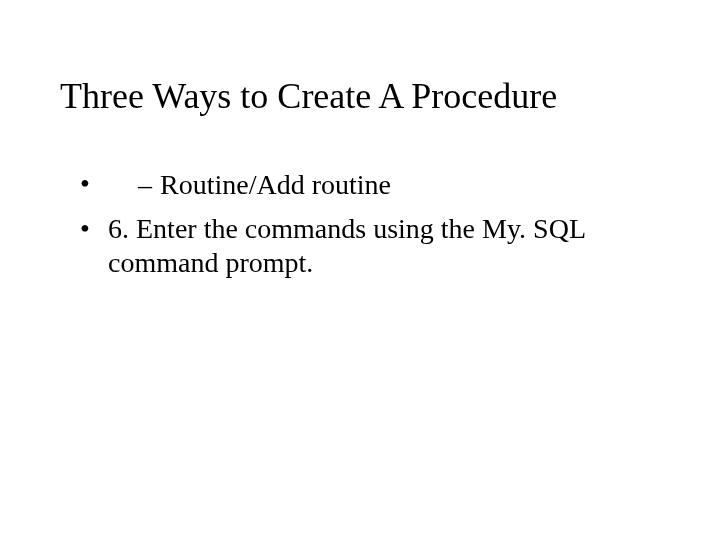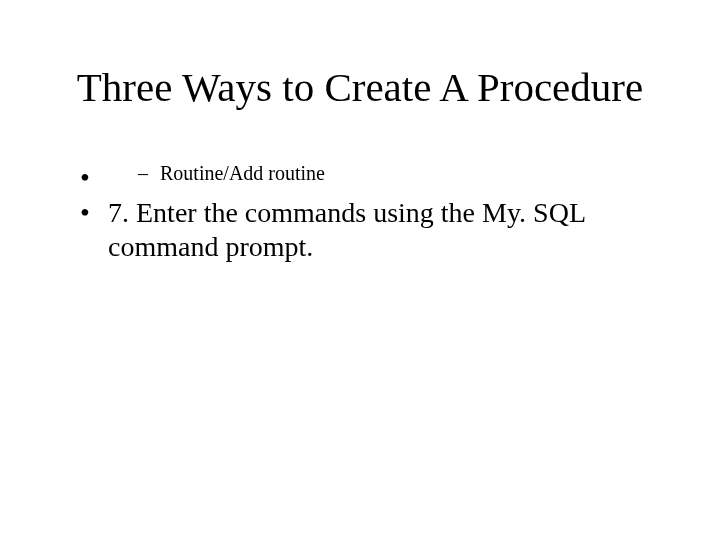--- a/index.html
+++ b/index.html
@@ -11,23 +11,23 @@
     font-family: "Times New Roman", Times, serif;
     color: #000000;
   }
   .slide {
     box-sizing: border-box;
     width: 720px;
     height: 540px;
     padding: 60px 60px 0 60px;
   }
   .title {
-    font-size: 41px;
-    text-align: center;
-    margin: 4px 0 50px 0;
+    font-size: 36px;
+    text-align: left;
+    margin: 16px 0 50px 0;
     font-weight: normal;
     line-height: 1.15;
   }
   ul.level1 {
     list-style: none;
     margin: 0;
     padding: 0 20px 0 20px;
   }
   ul.level1 > li {
     position: relative;
@@ -44,21 +44,21 @@
     font-size: 28px;
   }
   ul.level2 {
     list-style: none;
     margin: 8px 0 10px 0;
     padding: 0 0 0 30px;
   }
   ul.level2 > li {
     position: relative;
     padding-left: 22px;
-    font-size: 20px;
+    font-size: 28px;
     line-height: 1.25;
   }
   ul.level2 > li::before {
     content: "–";
     position: absolute;
     left: 0;
     top: 0;
   }
 </style>
 </head>
@@ -69,16 +69,16 @@
 
   <ul class="level1">
     <li>
       <ul class="level2">
         <li>
           <span>Routine/Add routine</span>
         </li>
       </ul>
     </li>
     <li>
-      <span>7. Enter the commands using the My. SQL command prompt.</span>
+      <span>6. Enter the commands using the My. SQL command prompt.</span>
     </li>
   </ul>
 </div>
 
 </body></html>

